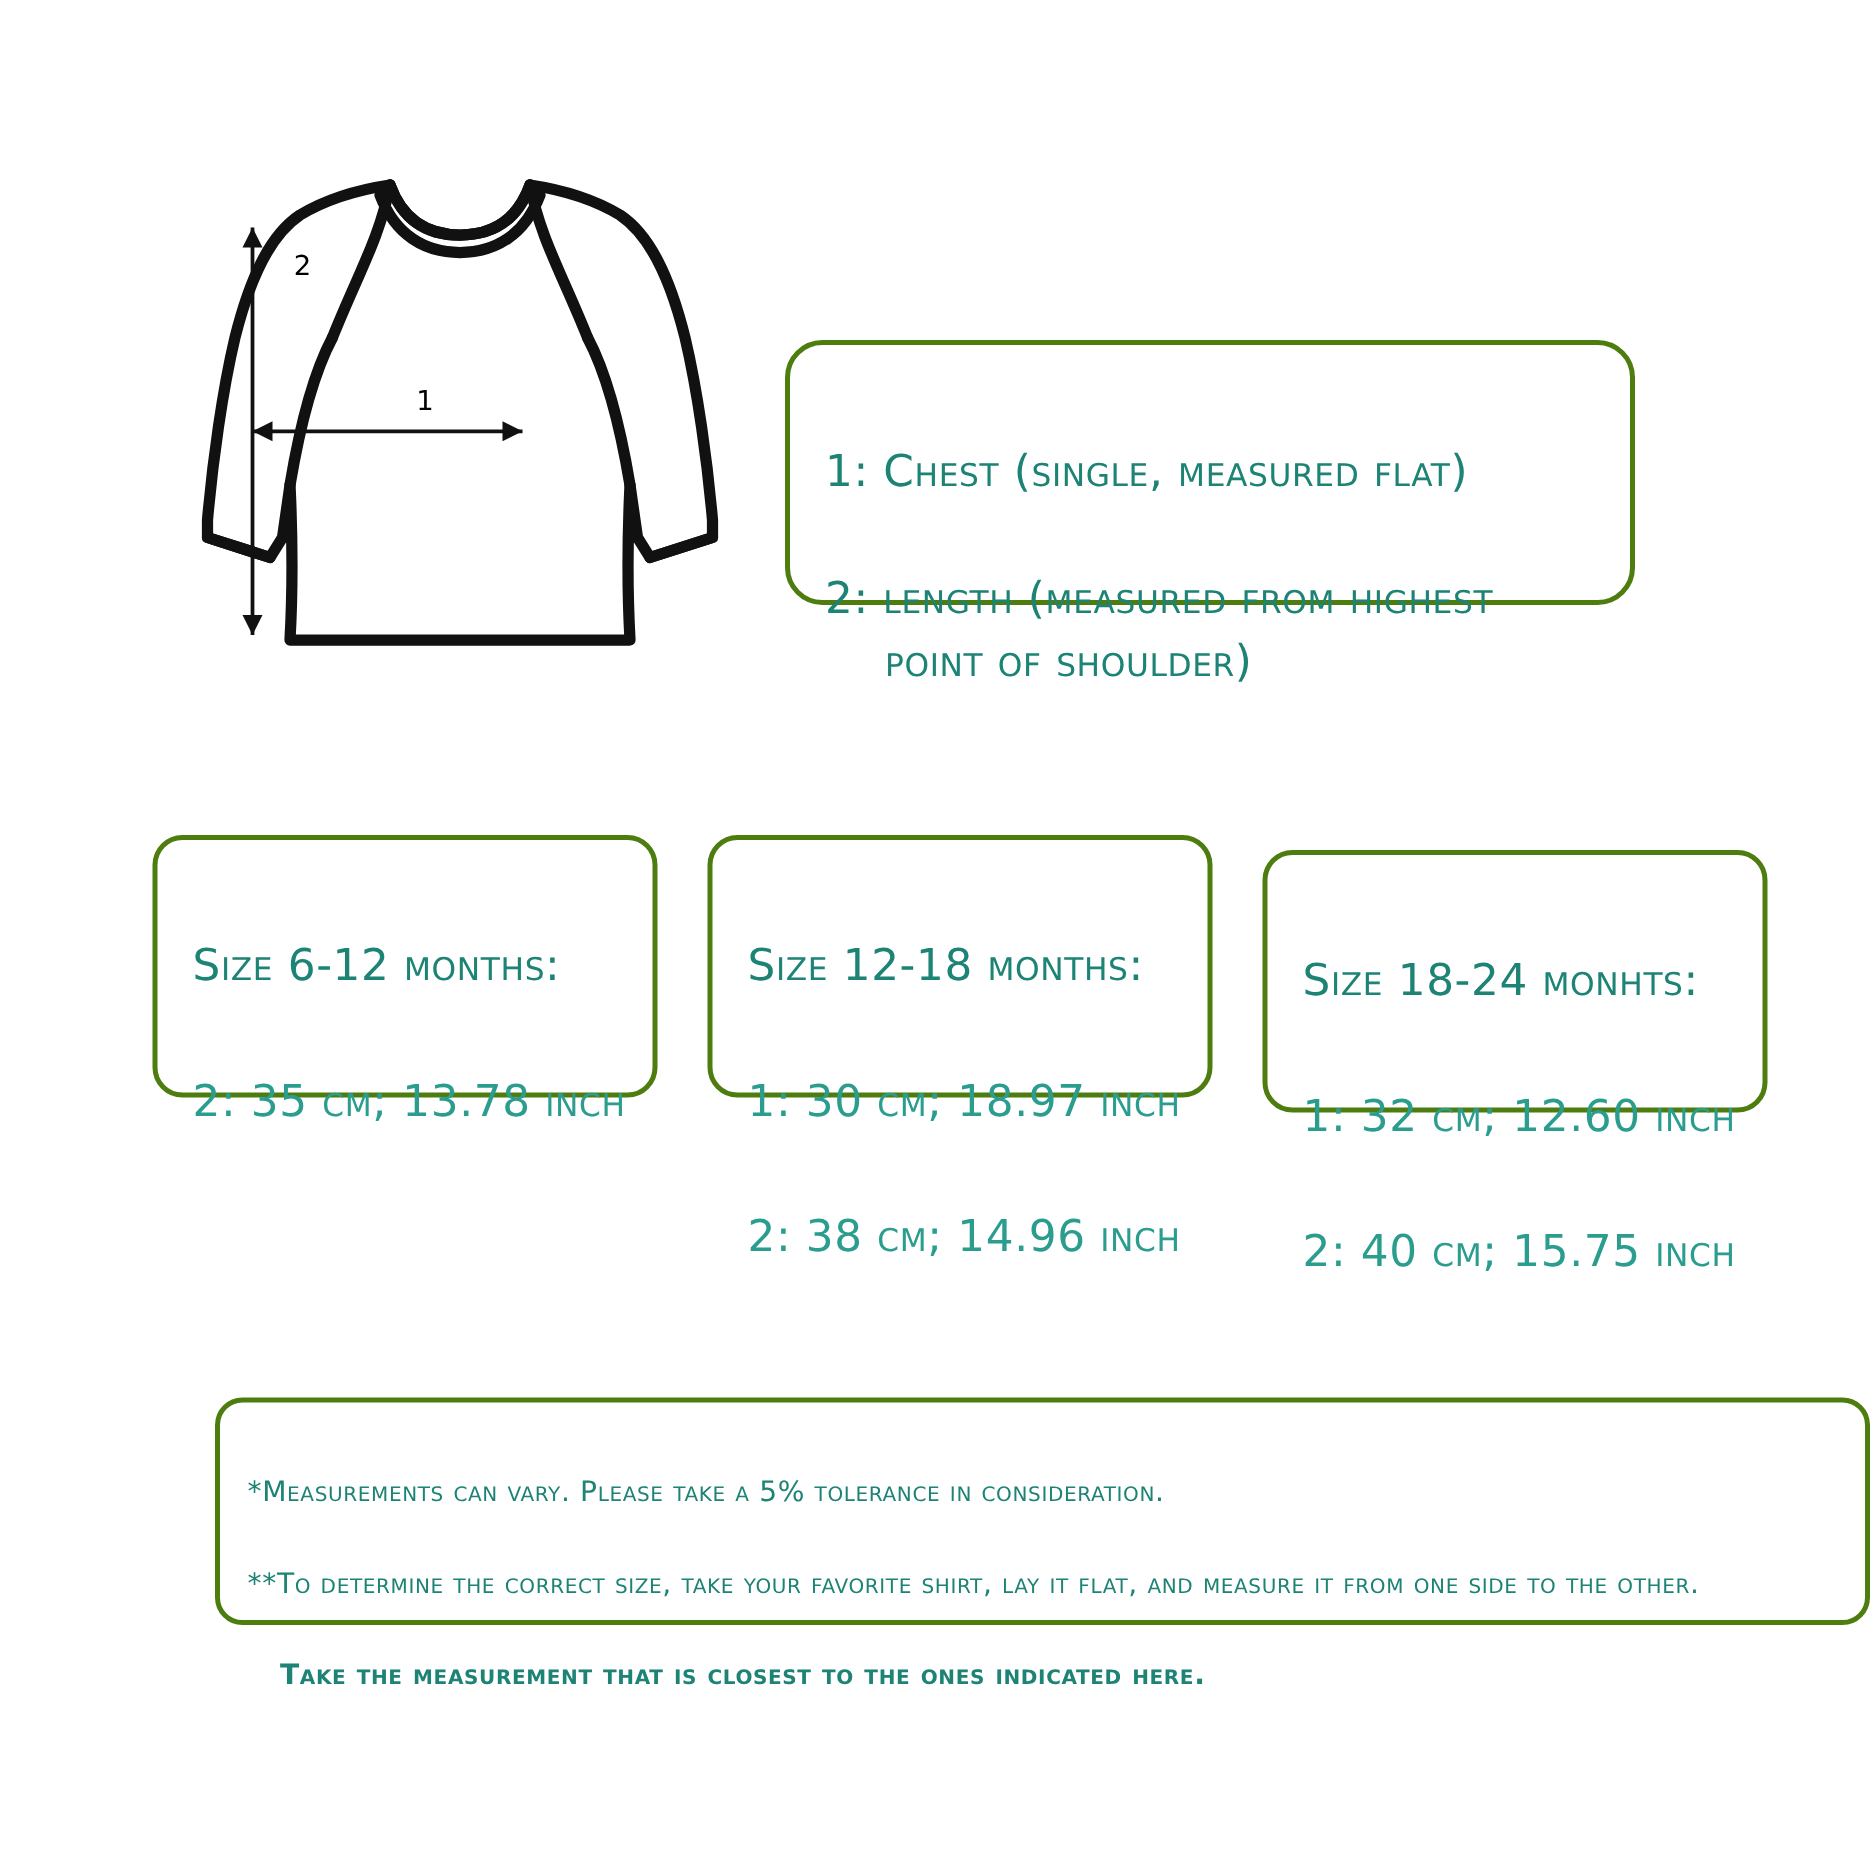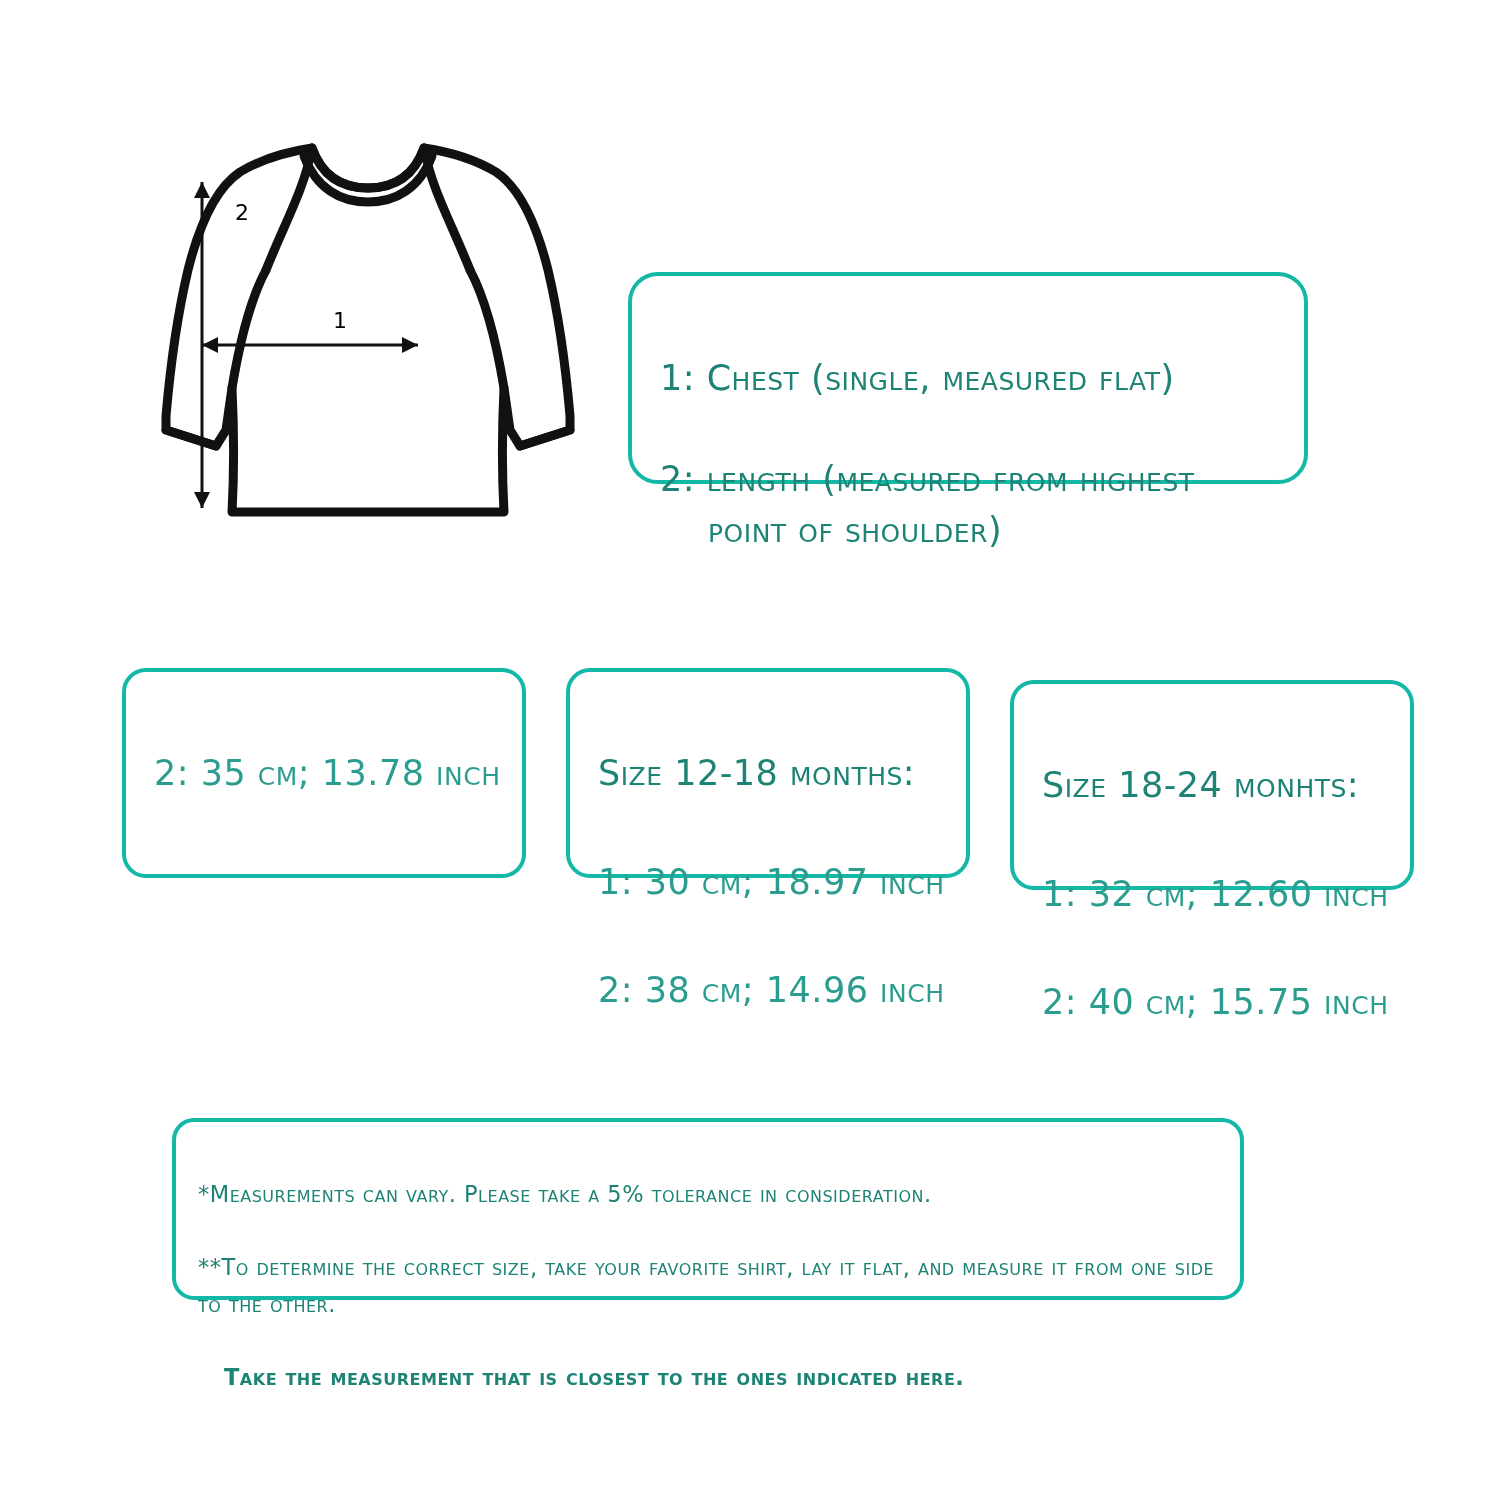--- a/index.html
+++ b/index.html
@@ -28,21 +28,21 @@
   }
   .dim-label {
     font-family: "DejaVu Sans", sans-serif;
     font-size: 22px;
     fill: #000000;
   }
 
   
   .card {
     position: absolute;
-    border: 4px solid #14b8a6;
+    border: 4px solid #4d7c0f;
     border-radius: 26px;
     box-sizing: border-box;
     background: #ffffff;
   }
   .card-text {
     font-family: "DejaVu Sans", sans-serif;
     font-variant: small-caps;
     color: #1f8a7a;
     letter-spacing: 0.5px;
     white-space: pre-line;
@@ -95,21 +95,21 @@
     color: #1d8375;
   }
   .size-line {
     display: block;
   }
 
   
   #notes-card {
     left: 172px;
     top: 1118px;
-    width: 1072px;
+    width: 1324px;
     height: 182px;
     border-radius: 22px;
   }
   #notes-card .card-text {
     position: absolute;
     left: 22px;
     top: 18px;
     right: 16px;
     font-size: 22.5px;
     line-height: 1.62;
@@ -178,20 +178,21 @@
 <div class="card" id="legend-card">
   <div class="card-text">
     <span class="legend-line1">1: Chest (single, measured flat)</span><br>
     <span class="legend-line2">2: length (measured from highest</span>
     <span class="legend-line3">point of shoulder)</span>
   </div>
 </div>
 
 <div class="card size-card" id="size-card-0">
   <div class="card-text">
+    <span class="size-title">Size 6-12 months:</span>
     <span class="size-line">2: 35 cm; 13.78 inch</span>
   </div>
 </div>
 
 <div class="card size-card" id="size-card-1">
   <div class="card-text">
     <span class="size-title">Size 12-18 months:</span>
     <span class="size-line">1: 30 cm; 18.97 inch</span>
     <span class="size-line">2: 38 cm; 14.96 inch</span>
   </div>

